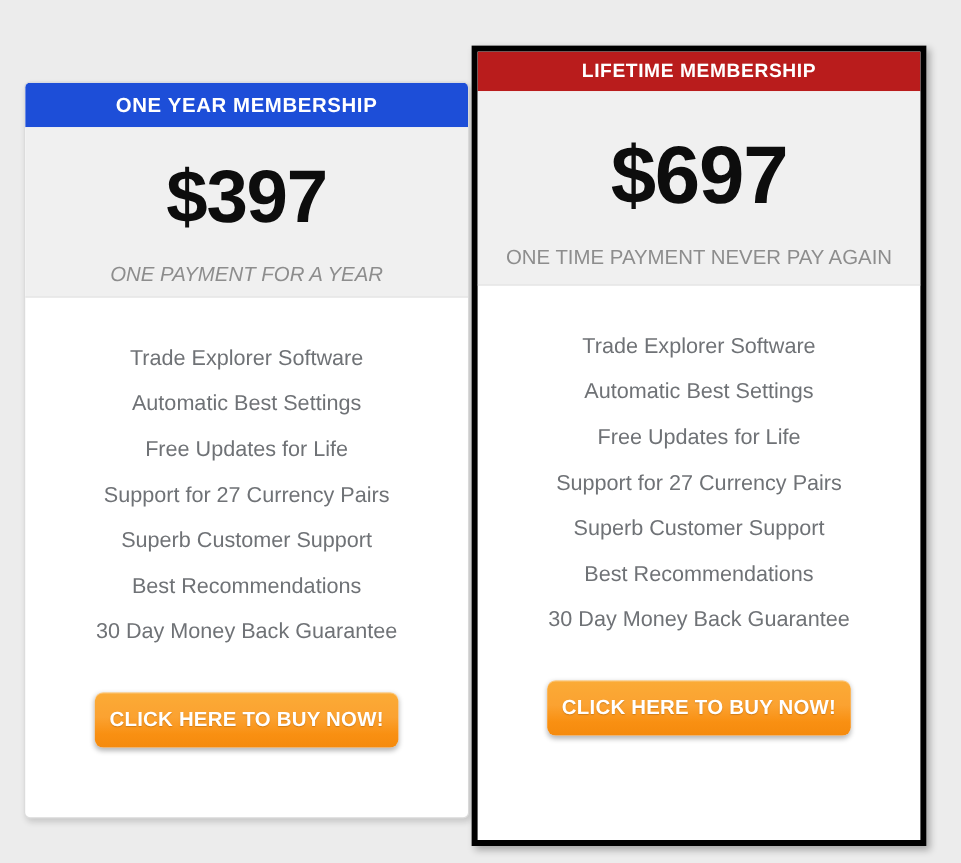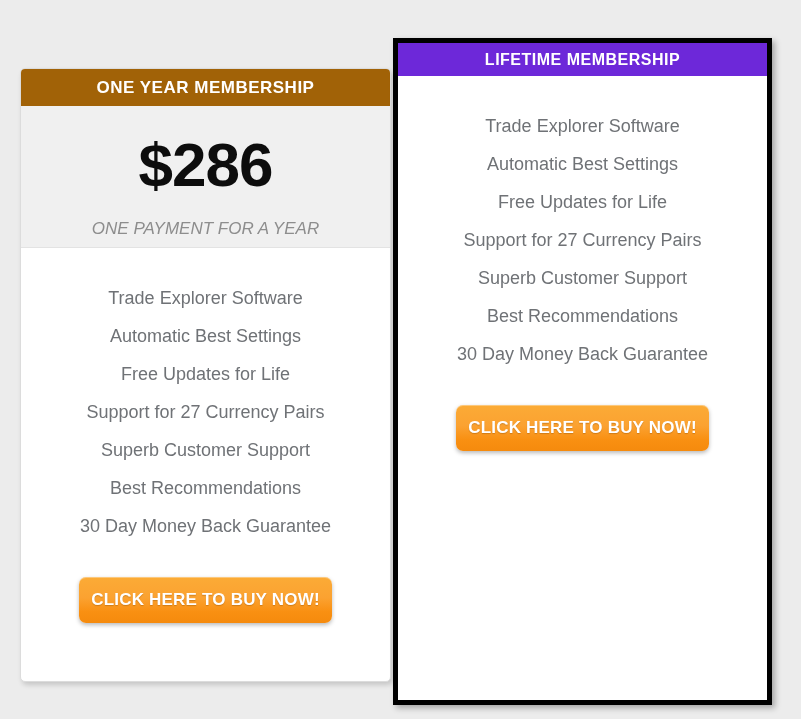--- a/index.html
+++ b/index.html
@@ -54,27 +54,27 @@
   
   .card-header {
     text-align: center;
     color: #ffffff;
     font-weight: bold;
     text-transform: uppercase;
     letter-spacing: 0.5px;
     white-space: nowrap;
   }
   .card-standard .card-header {
-    background: #a16207;
+    background: #1d4ed8;
     font-size: 17px;
     height: 37px;
     line-height: 37px;
   }
   .card-featured .card-header {
-    background: #6d28d9;
+    background: #b91c1c;
     font-size: 16px;
     height: 33px;
     line-height: 33px;
   }
 
   
   .price-block {
     background: #f0f0f0;
     text-align: center;
     border-bottom: 1px solid #e3e3e3;
@@ -155,21 +155,21 @@
 </head>
 <body>
 
 <div class="pricing-stage">
 
   <div class="card card-standard">
 
     <div class="card-header">ONE YEAR MEMBERSHIP</div>
 
     <div class="price-block">
-      <div class="price-amount">$286</div>
+      <div class="price-amount">$397</div>
       <div class="price-caption">ONE PAYMENT FOR A YEAR</div>
     </div>
 
     <ul class="feature-list">
       <li class="feature-item">Trade Explorer Software</li>
       <li class="feature-item">Automatic Best Settings</li>
       <li class="feature-item">Free Updates for Life</li>
       <li class="feature-item">Support for 27 Currency Pairs</li>
       <li class="feature-item">Superb Customer Support</li>
       <li class="feature-item">Best Recommendations</li>
@@ -179,20 +179,24 @@
     <div class="cta-wrap">
       <button class="cta-button">CLICK HERE TO BUY NOW!</button>
     </div>
 
   </div>
 
   <div class="card card-featured">
 
     <div class="card-header">LIFETIME MEMBERSHIP</div>
 
+    <div class="price-block">
+      <div class="price-amount">$697</div>
+      <div class="price-caption">ONE TIME PAYMENT NEVER PAY AGAIN</div>
+    </div>
 
     <ul class="feature-list">
       <li class="feature-item">Trade Explorer Software</li>
       <li class="feature-item">Automatic Best Settings</li>
       <li class="feature-item">Free Updates for Life</li>
       <li class="feature-item">Support for 27 Currency Pairs</li>
       <li class="feature-item">Superb Customer Support</li>
       <li class="feature-item">Best Recommendations</li>
       <li class="feature-item">30 Day Money Back Guarantee</li>
     </ul>

